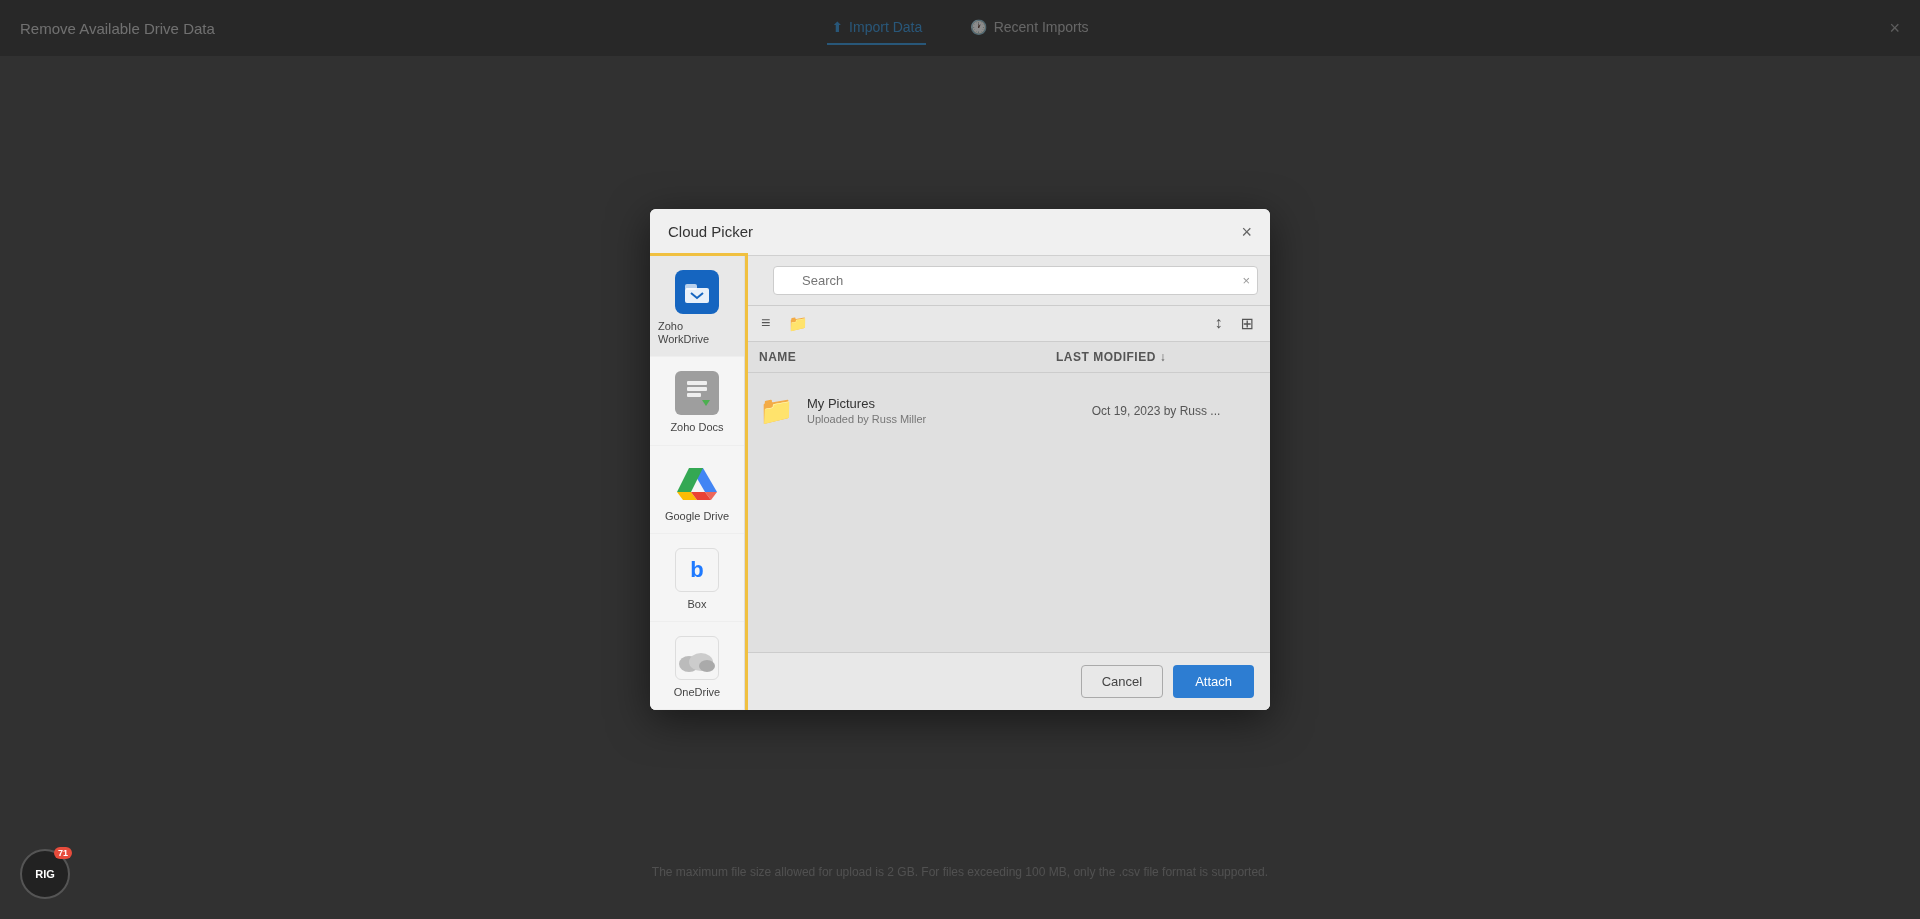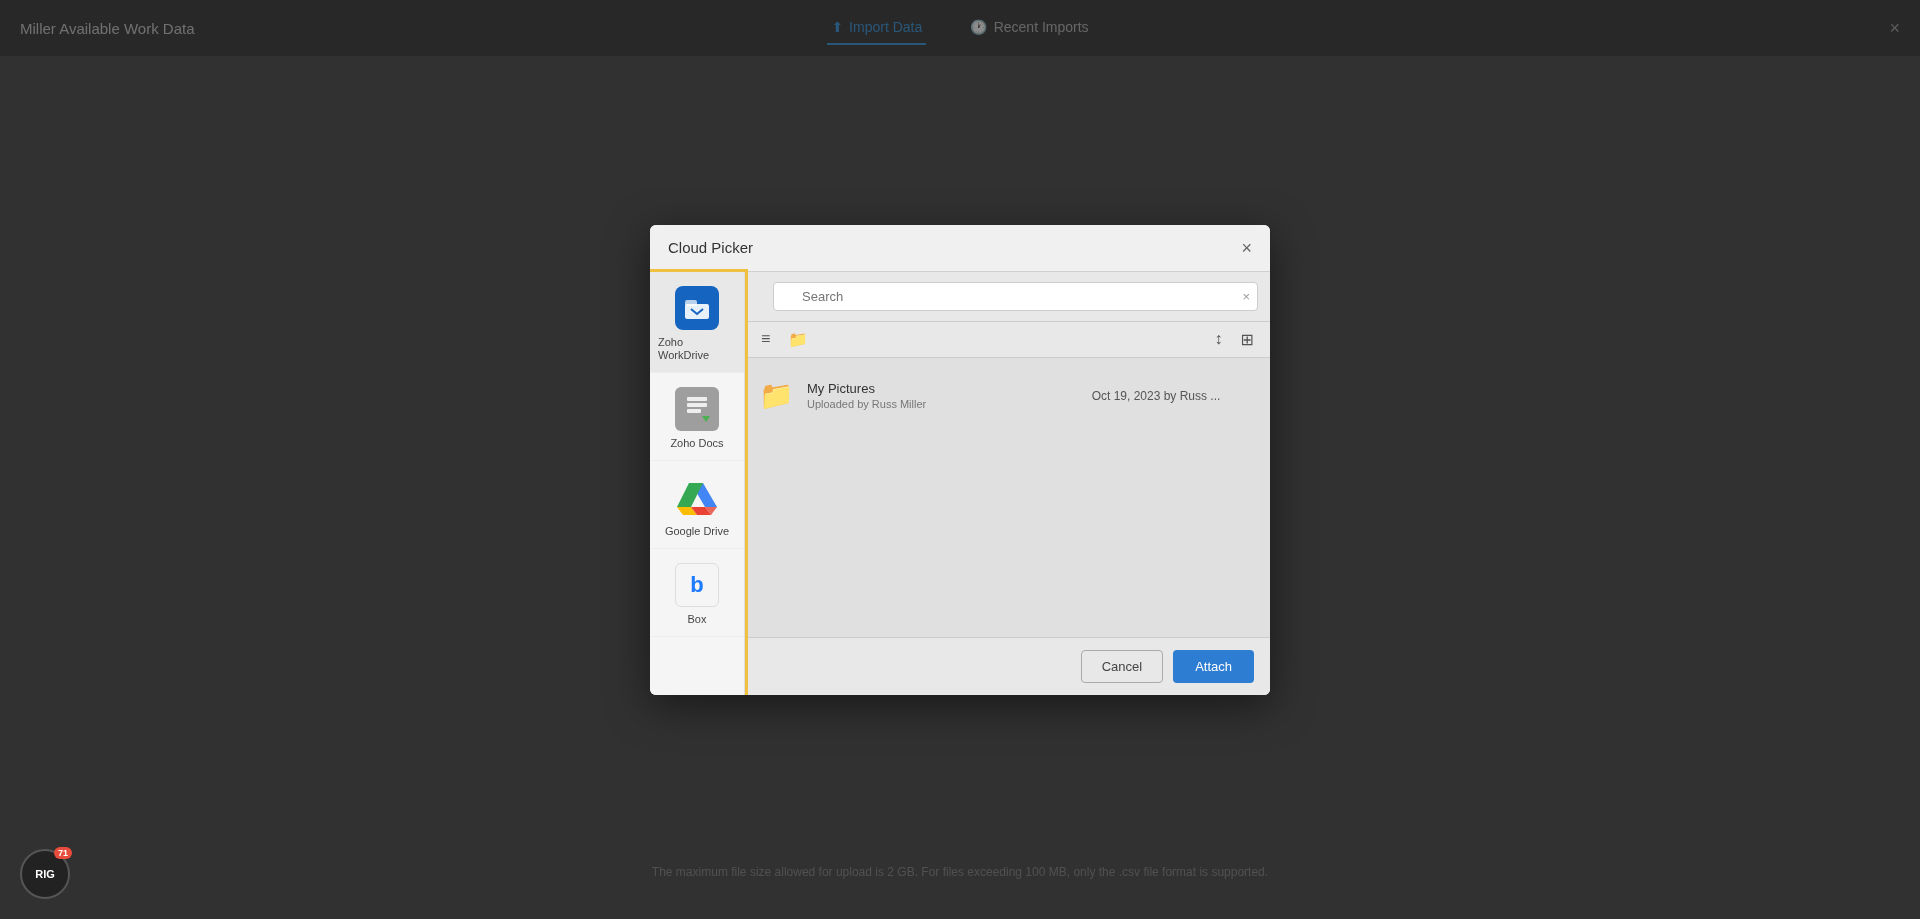--- a/index.html
+++ b/index.html
@@ -481,21 +481,21 @@
     .folder-icon {
       color: #4caf50;
       font-size: 28px;
     }
   </style>
 </head>
 <body>
 
 <div class="bg-page">
   <div class="bg-header">
-    <span class="bg-title">Miller Available Work Data</span>
+    <span class="bg-title">Remove Available Drive Data</span>
     <div class="bg-tabs">
       <div class="bg-tab active">
         <span>⬆</span>
         <span>Import Data</span>
       </div>
       <div class="bg-tab">
         <span>🕐</span>
         <span>Recent Imports</span>
       </div>
     </div>
@@ -567,20 +567,30 @@
             </svg>
           </div>
           <span class="provider-label">Google Drive</span>
         </div>
 
         <div class="provider-item">
           <div class="provider-icon icon-box">b</div>
           <span class="provider-label">Box</span>
         </div>
 
+        <div class="provider-item">
+          <div class="provider-icon icon-onedrive">
+            <svg width="36" height="28" viewBox="0 0 36 28" fill="none">
+              <ellipse cx="10" cy="20" rx="10" ry="8" fill="#bbb"></ellipse>
+              <ellipse cx="22" cy="18" rx="12" ry="9" fill="#ccc"></ellipse>
+              <ellipse cx="28" cy="22" rx="8" ry="6" fill="#aaa"></ellipse>
+            </svg>
+          </div>
+          <span class="provider-label">OneDrive</span>
+        </div>
 
       </div>
 
       <div class="picker-content">
 
         <div class="picker-search-bar">
           <div class="search-wrapper">
             <span class="search-icon-inner">🔍</span>
             <input class="picker-search-input" type="text" placeholder="Search" style="">
             <span class="search-clear">×</span>
@@ -588,20 +598,27 @@
         </div>
 
         <div class="picker-toolbar">
           <button class="toolbar-icon-btn">≡</button>
           <button class="toolbar-icon-btn">📁</button>
           <div class="toolbar-spacer"></div>
           <button class="toolbar-icon-btn">↕</button>
           <button class="toolbar-icon-btn">⊞</button>
         </div>
 
+        <div class="picker-table-header">
+          <span class="col-name">NAME</span>
+          <span class="col-modified">
+            <span>LAST MODIFIED</span>
+            <span>↓</span>
+          </span>
+        </div>
 
         <div class="picker-files">
           <div class="file-row">
             <div class="file-icon-wrap">
               <span class="folder-icon">📁</span>
             </div>
             <div class="file-info">
               <div class="file-name">My Pictures</div>
               <div class="file-sub">Uploaded by Russ Miller</div>
             </div>

